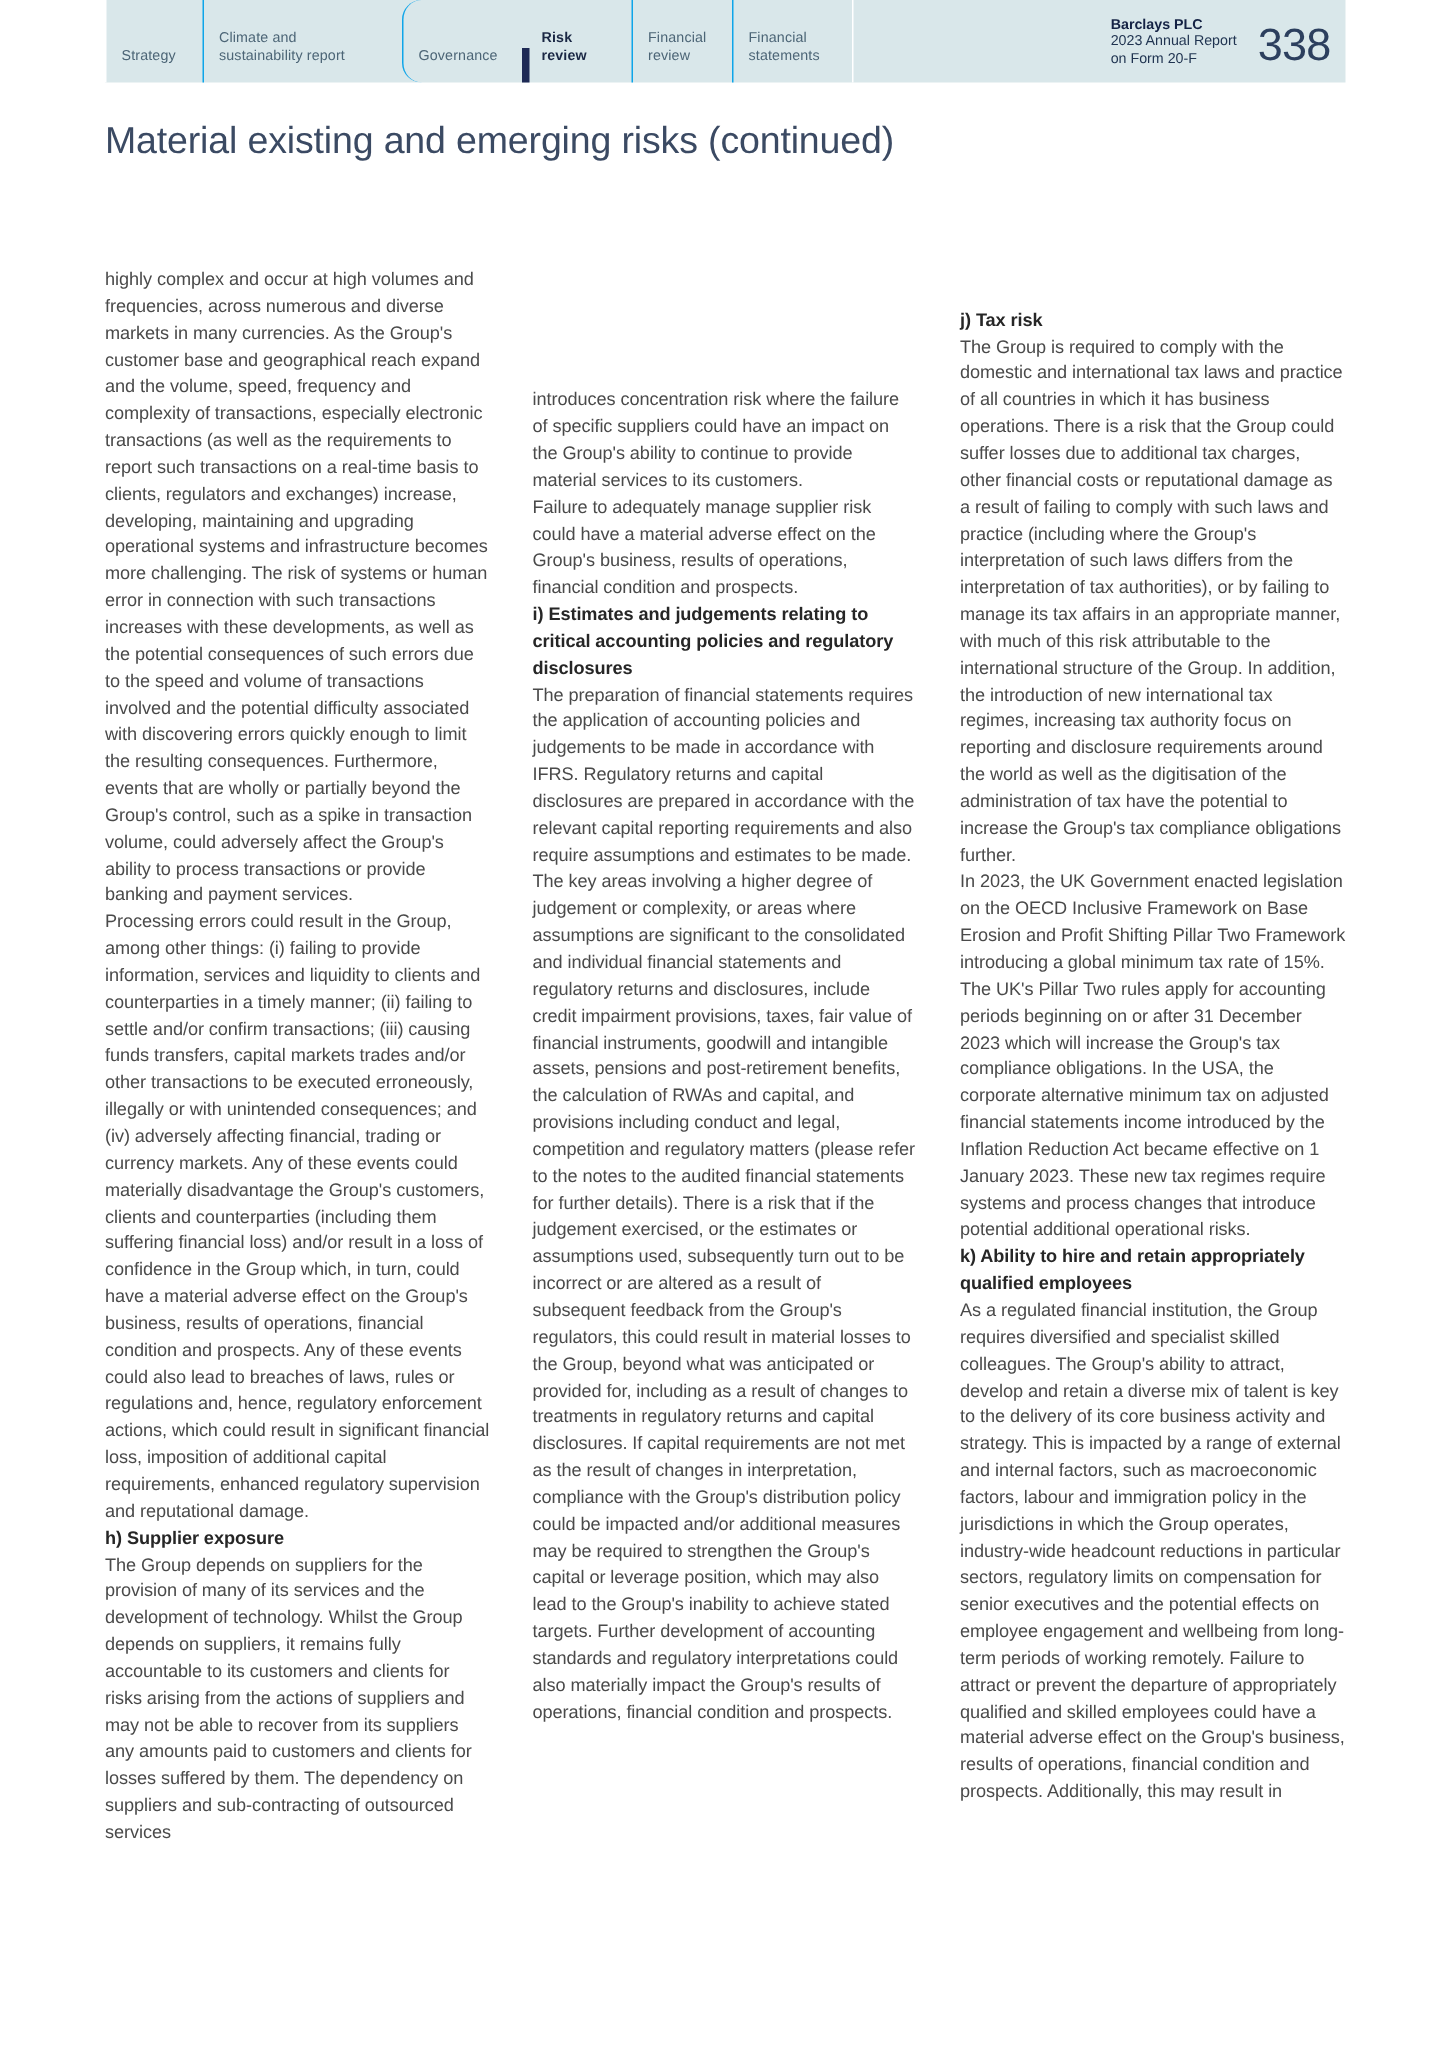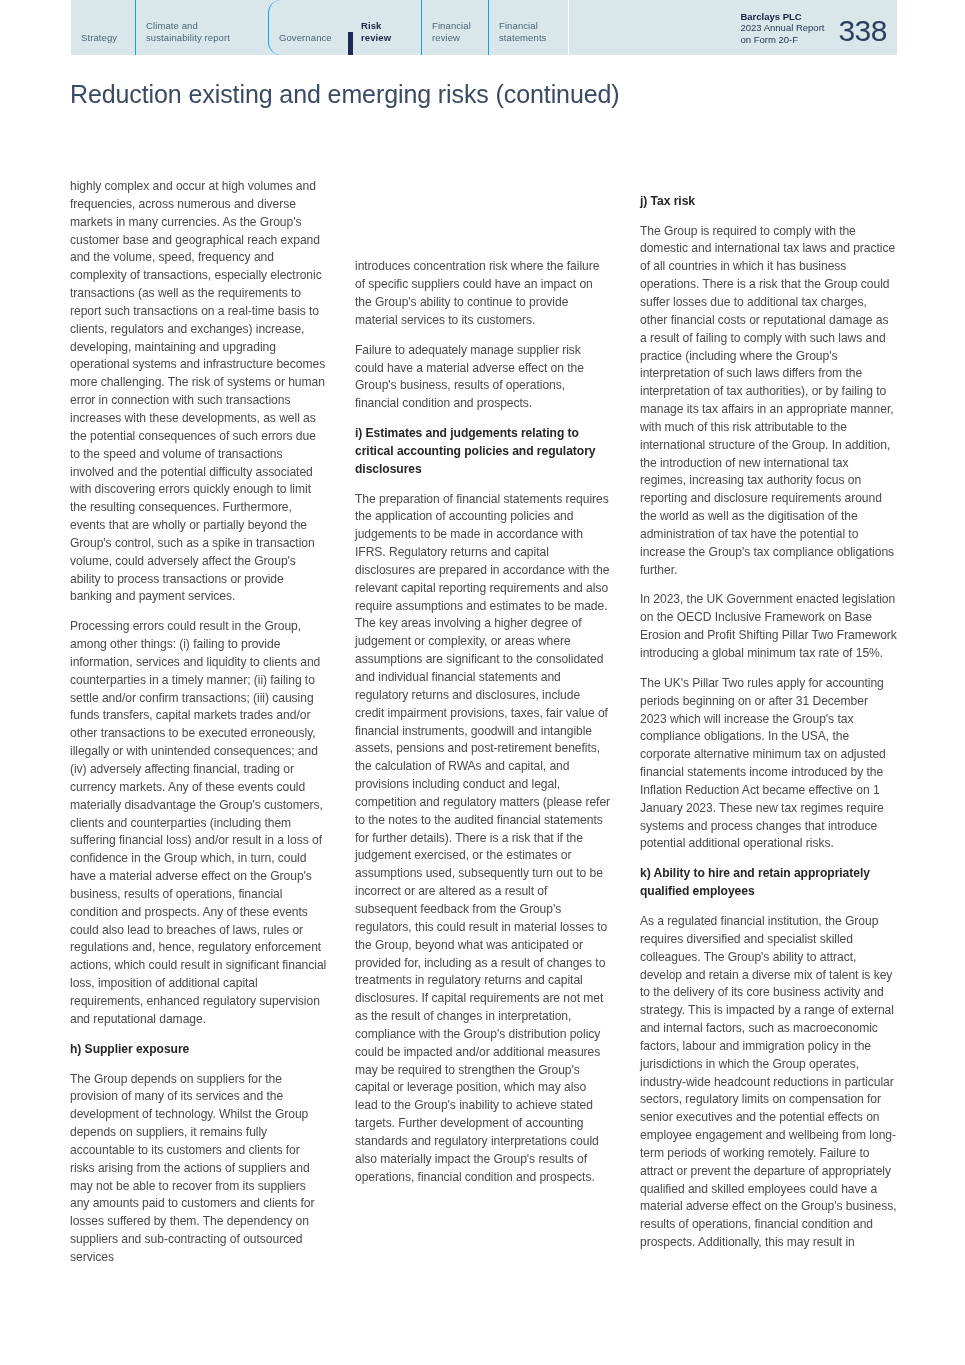--- a/index.html
+++ b/index.html
@@ -126,21 +126,21 @@
     text-align: left;
   }
   .col p + p { margin-top: 0; }
   .col h3 {
     margin: 0;
     font-size: 12.1px;
     line-height: 17.85px;
     font-weight: bold;
     color: #262626;
   }
-  .col .block + .block { margin-top: 12px; }
+  .col .block + .block { margin-top: 0px; }
 </style>
 </head>
 <body>
 
 <div class="page-header">
 
   <div class="nav-tabs">
 
     <div class="nav-tab nav-tab-w1">
       <span>Strategy</span>
@@ -186,21 +186,21 @@
     <div class="meta-lines">
       <div class="brand">Barclays PLC</div>
       <div>2023 Annual Report</div>
       <div>on Form 20-F</div>
     </div>
     <div class="page-number">338</div>
   </div>
 
 </div>
 
-<h1 class="page-title">Reduction existing and emerging risks (continued)</h1>
+<h1 class="page-title">Material existing and emerging risks (continued)</h1>
 
 <div class="columns">
   <div class="col" id="col-1">
       <p class="block">highly complex and occur at high volumes and frequencies, across numerous and diverse markets in many currencies. As the Group's customer base and geographical reach expand and the volume, speed, frequency and complexity of transactions, especially electronic transactions (as well as the requirements to report such transactions on a real-time basis to clients, regulators and exchanges) increase, developing, maintaining and upgrading operational systems and infrastructure becomes more challenging. The risk of systems or human error in connection with such transactions increases with these developments, as well as the potential consequences of such errors due to the speed and volume of transactions involved and the potential difficulty associated with discovering errors quickly enough to limit the resulting consequences. Furthermore, events that are wholly or partially beyond the Group's control, such as a spike in transaction volume, could adversely affect the Group's ability to process transactions or provide banking and payment services.</p>
       <p class="block">Processing errors could result in the Group, among other things: (i) failing to provide information, services and liquidity to clients and counterparties in a timely manner; (ii) failing to settle and/or confirm transactions; (iii) causing funds transfers, capital markets trades and/or other transactions to be executed erroneously, illegally or with unintended consequences; and (iv) adversely affecting financial, trading or currency markets. Any of these events could materially disadvantage the Group's customers, clients and counterparties (including them suffering financial loss) and/or result in a loss of confidence in the Group which, in turn, could have a material adverse effect on the Group's business, results of operations, financial condition and prospects. Any of these events could also lead to breaches of laws, rules or regulations and, hence, regulatory enforcement actions, which could result in significant financial loss, imposition of additional capital requirements, enhanced regulatory supervision and reputational damage.</p>
       <h3 class="block">h) Supplier exposure</h3>
       <p class="block">The Group depends on suppliers for the provision of many of its services and the development of technology. Whilst the Group depends on suppliers, it remains fully accountable to its customers and clients for risks arising from the actions of suppliers and may not be able to recover from its suppliers any amounts paid to customers and clients for losses suffered by them. The dependency on suppliers and sub-contracting of outsourced services</p>
     </div>
   <div class="col" id="col-2">
       <p class="block">introduces concentration risk where the failure of specific suppliers could have an impact on the Group's ability to continue to provide material services to its customers.</p>

